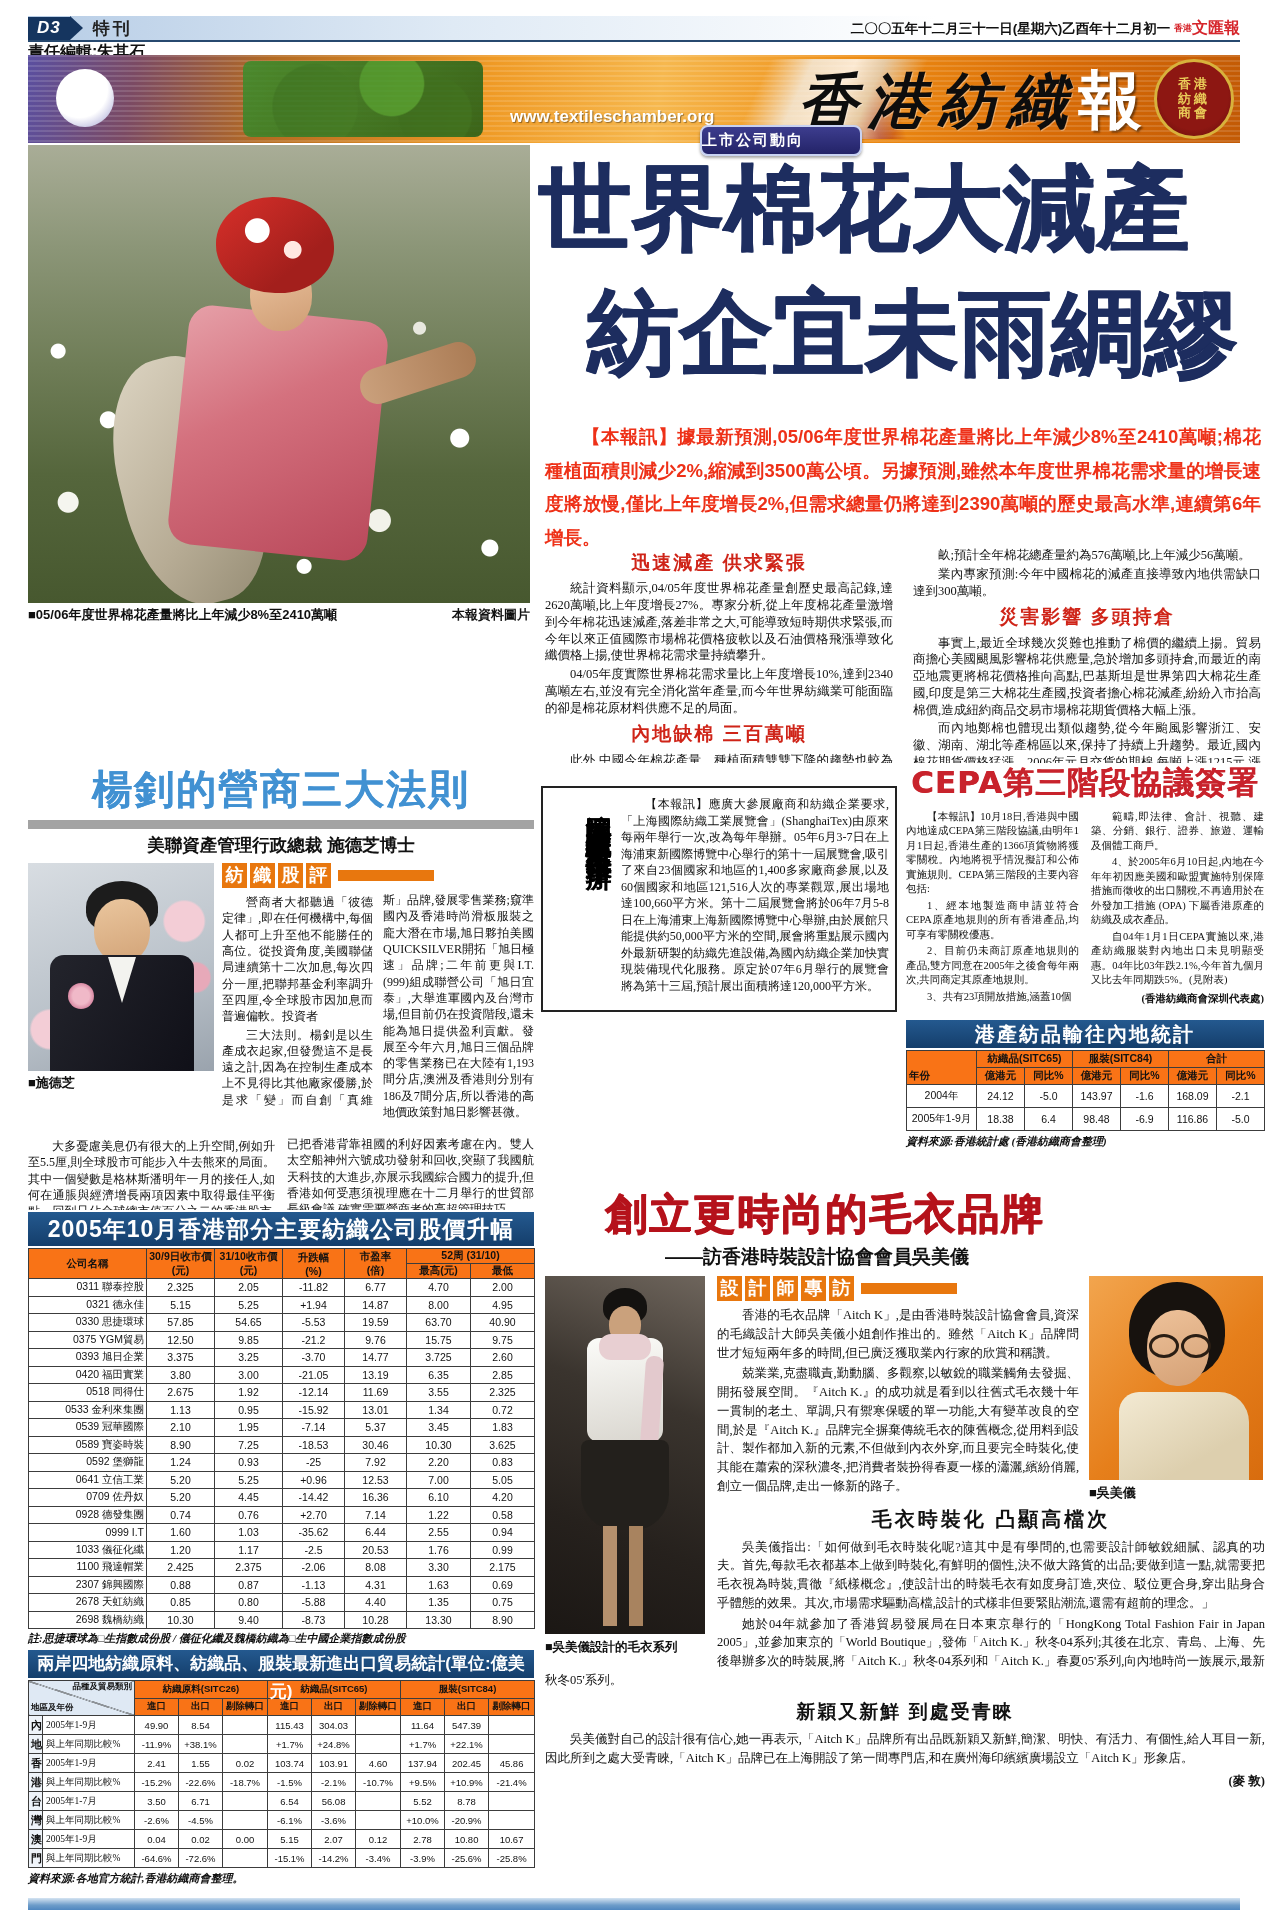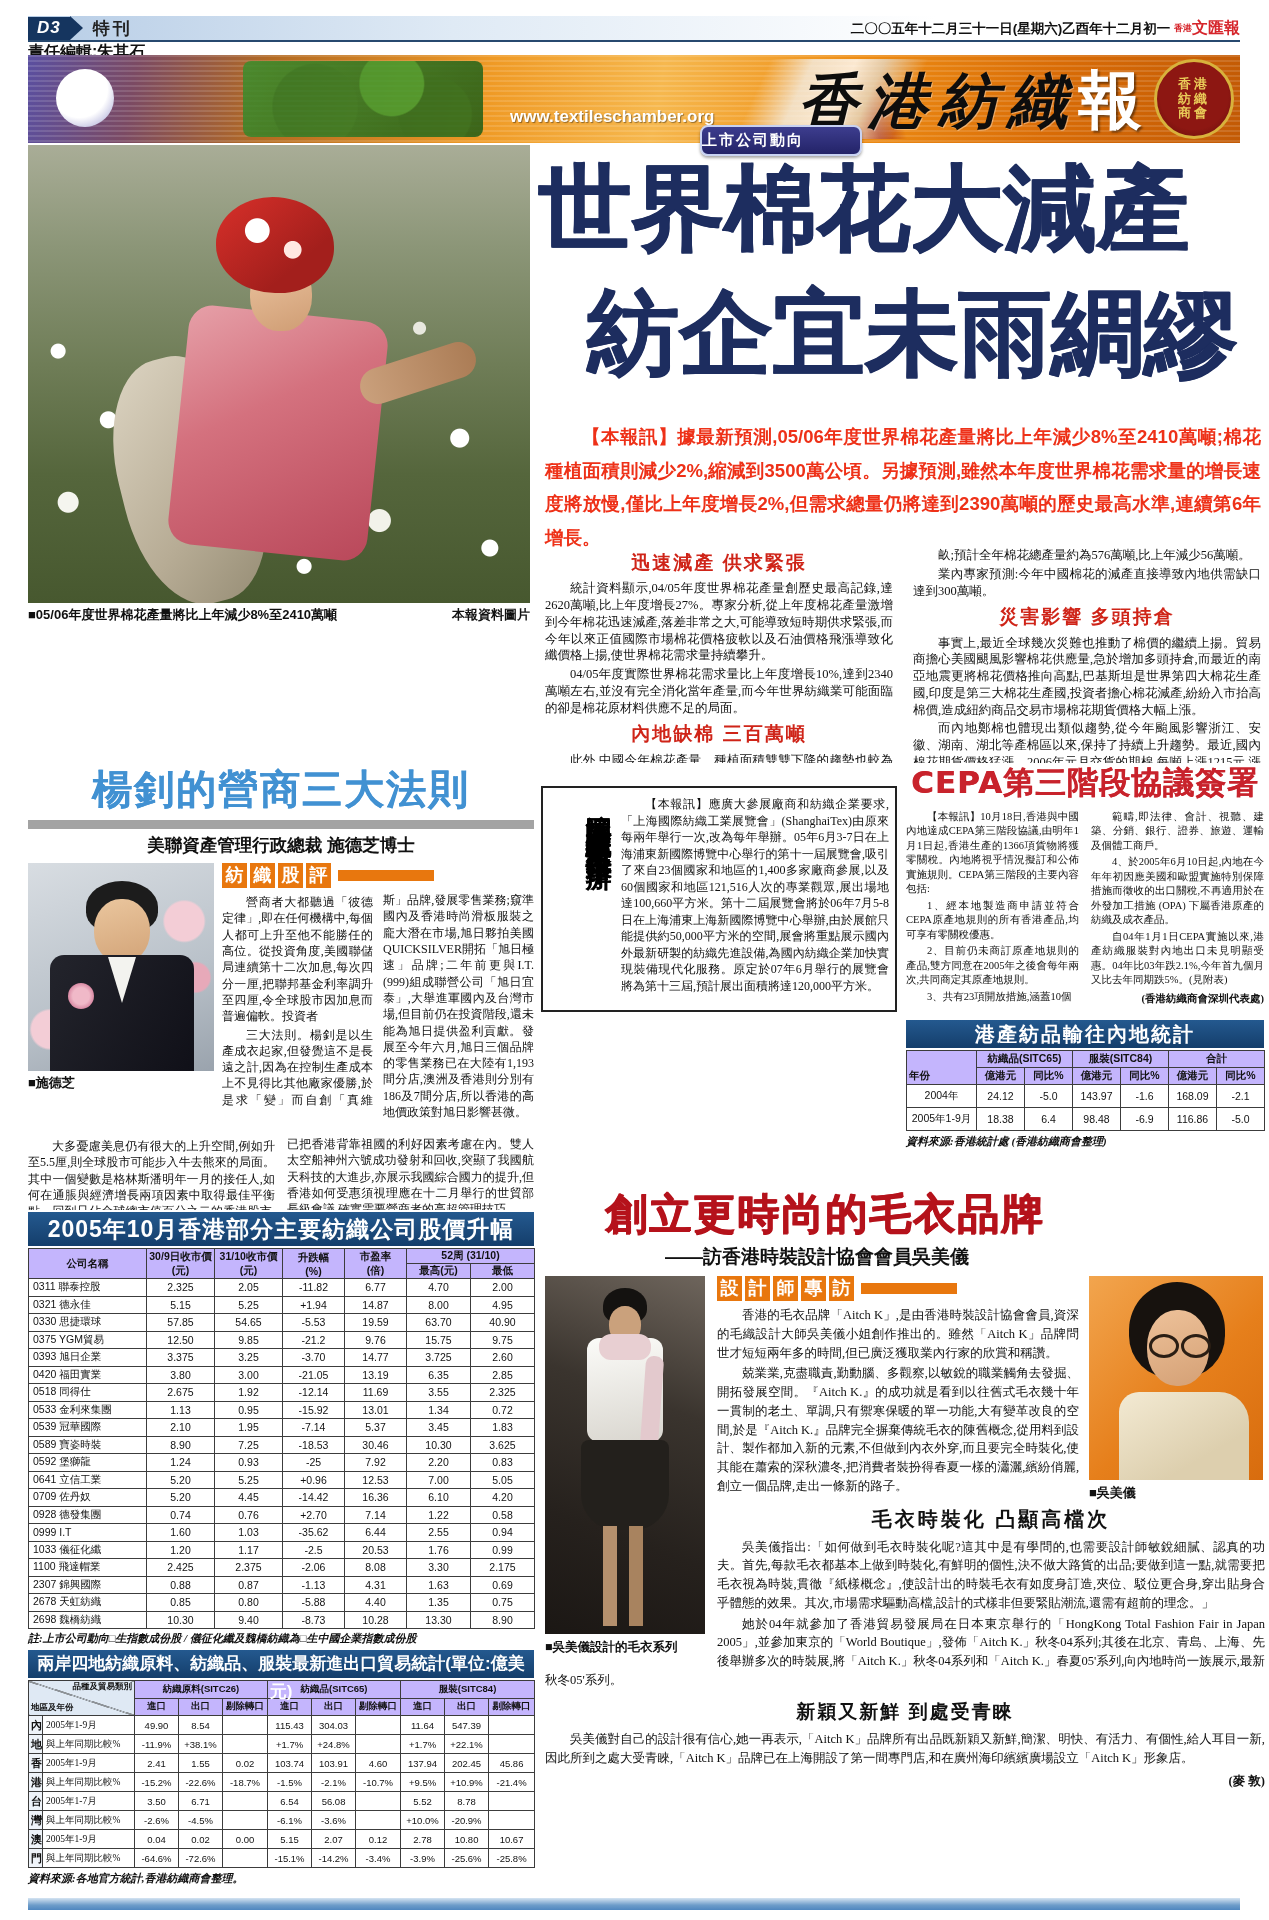--- a/index.html
+++ b/index.html
@@ -145,35 +145,35 @@
   #cepa h2{margin:0 0 4px 0;text-align:center;color:#c8232c;font-size:31px;letter-spacing:1px;
         font-family:"DejaVu Sans",sans-serif;font-weight:900;text-shadow:.5px 0 currentColor;}
   #cepacols{display:flex;gap:12px;height:208px;overflow:hidden;}
   .cepacol{width:173px;font-size:10.5px;line-height:1.38;text-align:justify;}
 
   
   .ttlbar{background:linear-gradient(180deg,#24598f,#143e6b);color:#fff;text-align:center;
         font-family:"Liberation Sans",sans-serif;font-weight:bold;}
   table{border-collapse:collapse;table-layout:fixed;font-family:"Liberation Sans",sans-serif;}
   th,td{border:1px solid #3c3c3c;text-align:center;padding:1px 2px;overflow:hidden;white-space:nowrap;}
-  th{background:#c4b5fd;font-weight:bold;}
+  th{background:#f97316;font-weight:bold;}
   .srcnote{font-family:"Liberation Serif",serif;font-style:italic;font-weight:bold;}
 
   #hktable{left:906px;top:1020px;width:358px;}
   #hktable .ttlbar{font-size:20px;height:28px;line-height:28px;letter-spacing:2px;}
   #hktable table{width:358px;font-size:10.5px;margin-top:2px;}
   #hktable td{height:20px;}
   #hktable .srcnote{font-size:11px;margin-top:3px;}
 
   #stock{left:28px;top:1212px;width:506px;}
   #stock .ttlbar{font-size:23px;height:34px;line-height:34px;letter-spacing:1px;}
   #stock table{width:506px;font-size:10.5px;margin-top:2px;}
   #stock th{font-size:10.5px;padding:0;}
   #stock td{height:14.5px;}
-  #stock td:first-child{text-align:left;padding-left:4px;margin-left:33px;}
+  #stock td:first-child{text-align:right;padding-left:4px;margin-left:33px;}
   #stock .srcnote{font-size:11px;margin-top:2px;}
 
   #trade{left:28px;top:1650px;width:506px;}
   #trade .ttlbar{font-size:17px;height:28px;line-height:28px;}
   #trade table{width:506px;font-size:9.5px;margin-top:2px;}
   #trade td{height:16px;}
   #trade td.rg{font-weight:bold;font-size:11px;background:#eef3f9;}
   #trade td.pd{text-align:left;padding-left:3px;font-family:"Liberation Serif",serif;}
   #trade .corner{position:relative;height:32px;
         background:linear-gradient(to top right,#dfe9f4 49.4%,#3c3c3c 49.4%,#3c3c3c 50.6%,#dfe9f4 50.6%);}
@@ -600,21 +600,21 @@
             <td>2698 魏橋紡織</td>
             <td>10.30</td>
             <td>9.40</td>
             <td>-8.73</td>
             <td>10.28</td>
             <td>13.30</td>
             <td>8.90</td>
           </tr>
         </tbody>
     </table>
-    <div class="srcnote">註:上市公司動向□生指數成份股 / 儀征化纖及魏橋紡織為□生中國企業指數成份股</div>
+    <div class="srcnote">註:思捷環球為□生指數成份股 / 儀征化纖及魏橋紡織為□生中國企業指數成份股</div>
   </div>
 
   <div class="abs" id="trade">
     <div class="ttlbar">兩岸四地紡織原料、紡織品、服裝最新進出口貿易統計(單位:億美元)</div>
     <table>
       <colgroup>
           <col style="width:14px">
           <col style="width:92px">
           <col style="width:44px">
           <col style="width:44px">

